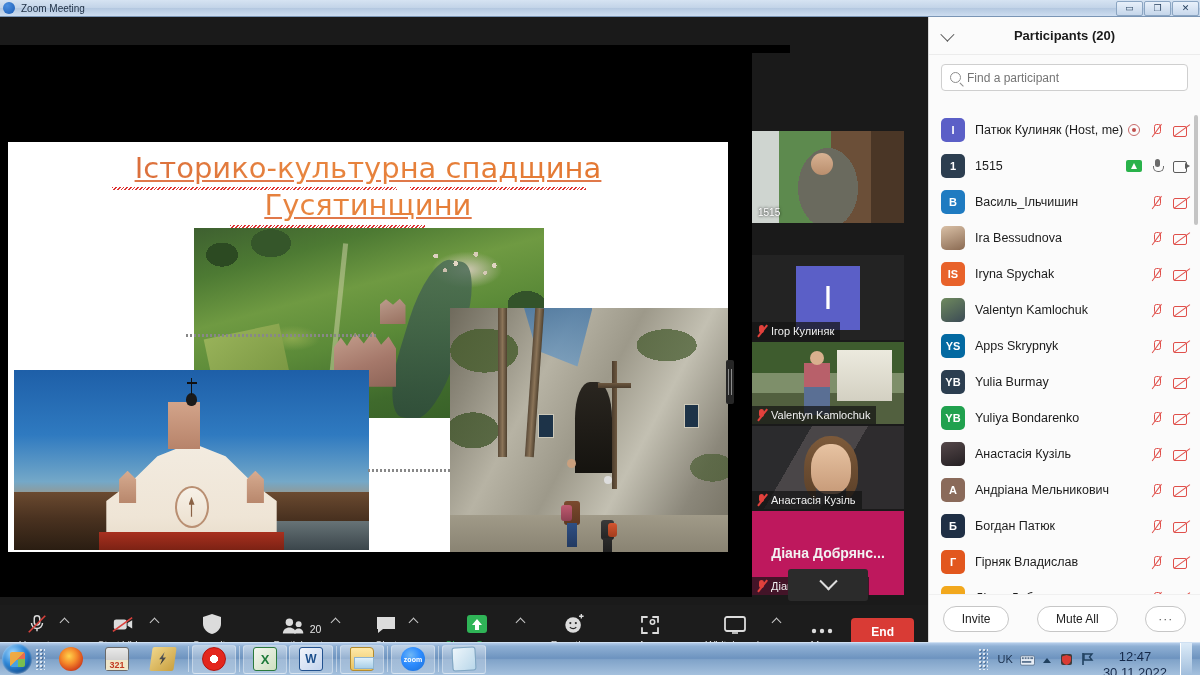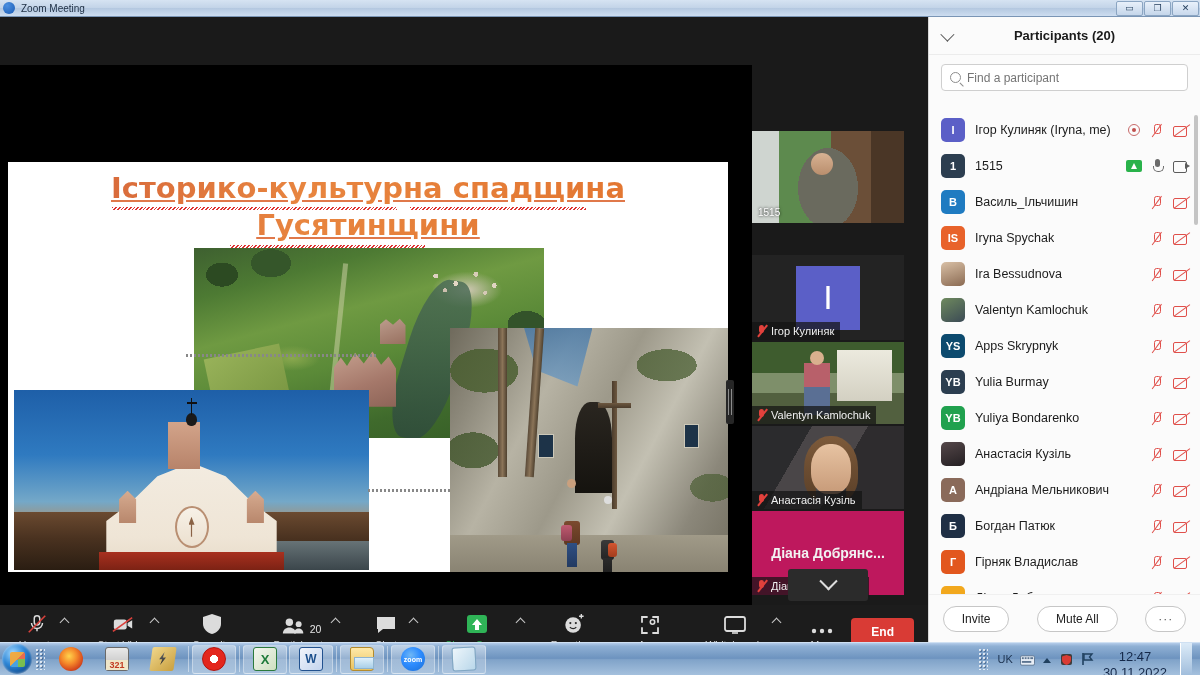--- a/index.html
+++ b/index.html
@@ -79,23 +79,22 @@
     background: #2b2b2b; border-radius: 3px; padding: 4px 9px;
     font-size: 11px; color: #e6e6e6; display: flex; align-items: center; gap: 5px;
   }
   .view-ic { display:flex; gap:1.5px; align-items:center; }
   .view-ic i { display:block; width:3px; background:#d8d8d8; }
   .view-ic i:nth-child(1){ height:9px; }
   .view-ic i:nth-child(2){ height:9px; }
 
   
   .stage {
-    position: absolute; left: 0; top: 48px; width: 790px; height: 552px;
+    position: absolute; left: 0; top: 28px; width: 790px; height: 552px;
     background: #000;
-    font-weight: bold;
   }
   .slide {
     position: absolute; left: 8px; top: 97px; width: 720px; height: 410px;
     background: #fff; overflow: hidden;
   }
   .slide-title {
     position: absolute; left: 40px; top: 8px; width: 640px;
     text-align: center; font-size: 29px; line-height: 1.28;
     font-family: "DejaVu Sans", sans-serif;
     background: linear-gradient(to right, #d4633a 0%, #e8853f 40%, #e2742f 100%);
@@ -857,21 +856,21 @@
 
       <div class="search">
         <span class="search-ic"></span>
         <input class="search-input" type="text" placeholder="Find a participant" style="">
       </div>
 
       <div class="plist">
 
         <div class="prow">
           <div class="pavatar" style="background:#5b5fc7;">I</div>
-          <div class="pname">Ігор Кулиняк (Iryna, me)</div>
+          <div class="pname">Патюк Кулиняк (Host, me)</div>
           <div class="picons">
             <span class="ic-rec"></span>
             <span class="ic-micoff"></span>
             <span class="ic-camoff"></span>
           </div>
         </div>
 
         <div class="prow">
           <div class="pavatar" style="background:#2c3e50;">1</div>
           <div class="pname">1515</div>
@@ -885,48 +884,48 @@
         <div class="prow">
           <div class="pavatar" style="background:#1f7bc1;">В</div>
           <div class="pname">Василь_Ільчишин</div>
           <div class="picons">
             <span class="ic-micoff"></span>
             <span class="ic-camoff"></span>
           </div>
         </div>
 
         <div class="prow">
+          <div class="pavatar img" style="background:linear-gradient(160deg,#d9c0a6,#8a6a52);"></div>
+          <div class="pname">Ira Bessudnova</div>
+          <div class="picons">
+            <span class="ic-micoff"></span>
+            <span class="ic-camoff"></span>
+          </div>
+        </div>
+
+        <div class="prow">
           <div class="pavatar" style="background:#e8622a;">IS</div>
           <div class="pname">Iryna Spychak</div>
           <div class="picons">
             <span class="ic-micoff"></span>
             <span class="ic-camoff"></span>
           </div>
         </div>
 
         <div class="prow">
-          <div class="pavatar img" style="background:linear-gradient(160deg,#d9c0a6,#8a6a52);"></div>
-          <div class="pname">Ira Bessudnova</div>
-          <div class="picons">
-            <span class="ic-micoff"></span>
-            <span class="ic-camoff"></span>
-          </div>
-        </div>
-
-        <div class="prow">
           <div class="pavatar img" style="background:linear-gradient(150deg,#6f8a5e,#3b4a55);"></div>
           <div class="pname">Valentyn Kamlochuk</div>
           <div class="picons">
             <span class="ic-micoff"></span>
             <span class="ic-camoff"></span>
           </div>
         </div>
 
         <div class="prow">
-          <div class="pavatar" style="background:#0c4a6e;text-align:center;">YS</div>
+          <div class="pavatar" style="background:#0369a1;text-align:center;">YS</div>
           <div class="pname">Apps Skrypnyk</div>
           <div class="picons">
             <span class="ic-micoff"></span>
             <span class="ic-camoff"></span>
           </div>
         </div>
 
         <div class="prow">
           <div class="pavatar" style="background:#2c3e50;">YB</div>
           <div class="pname">Yulia Burmay</div>

